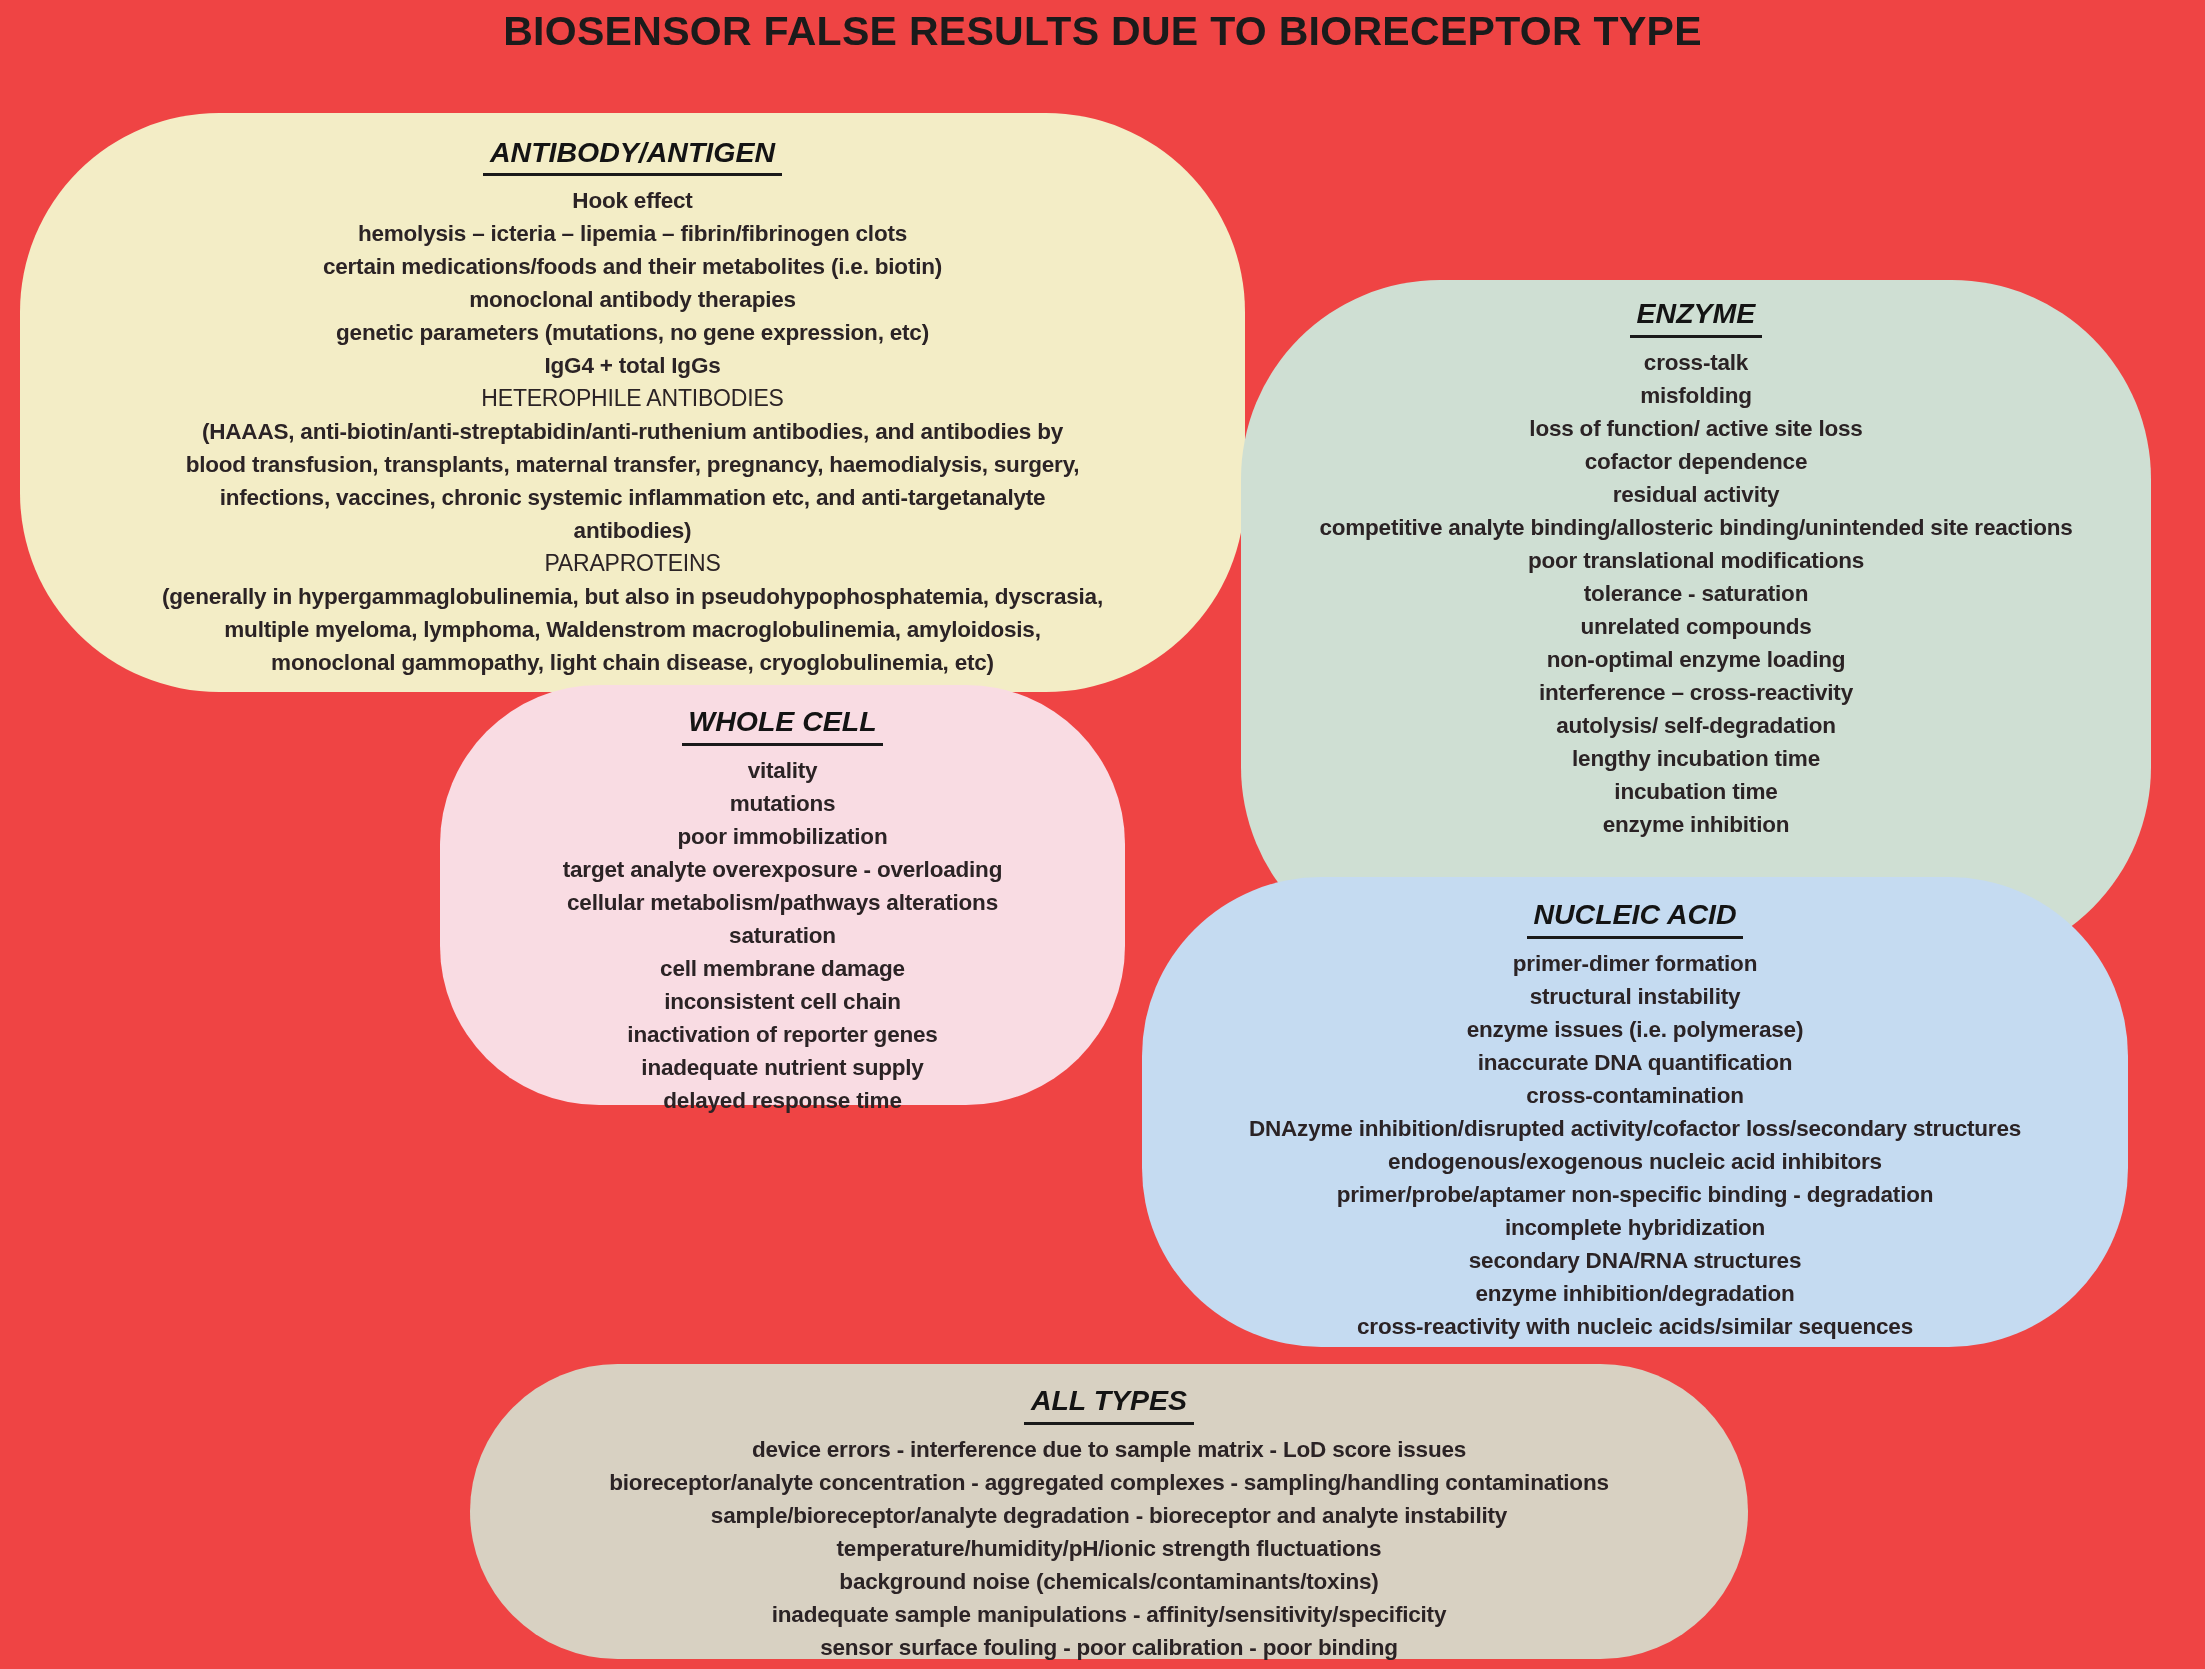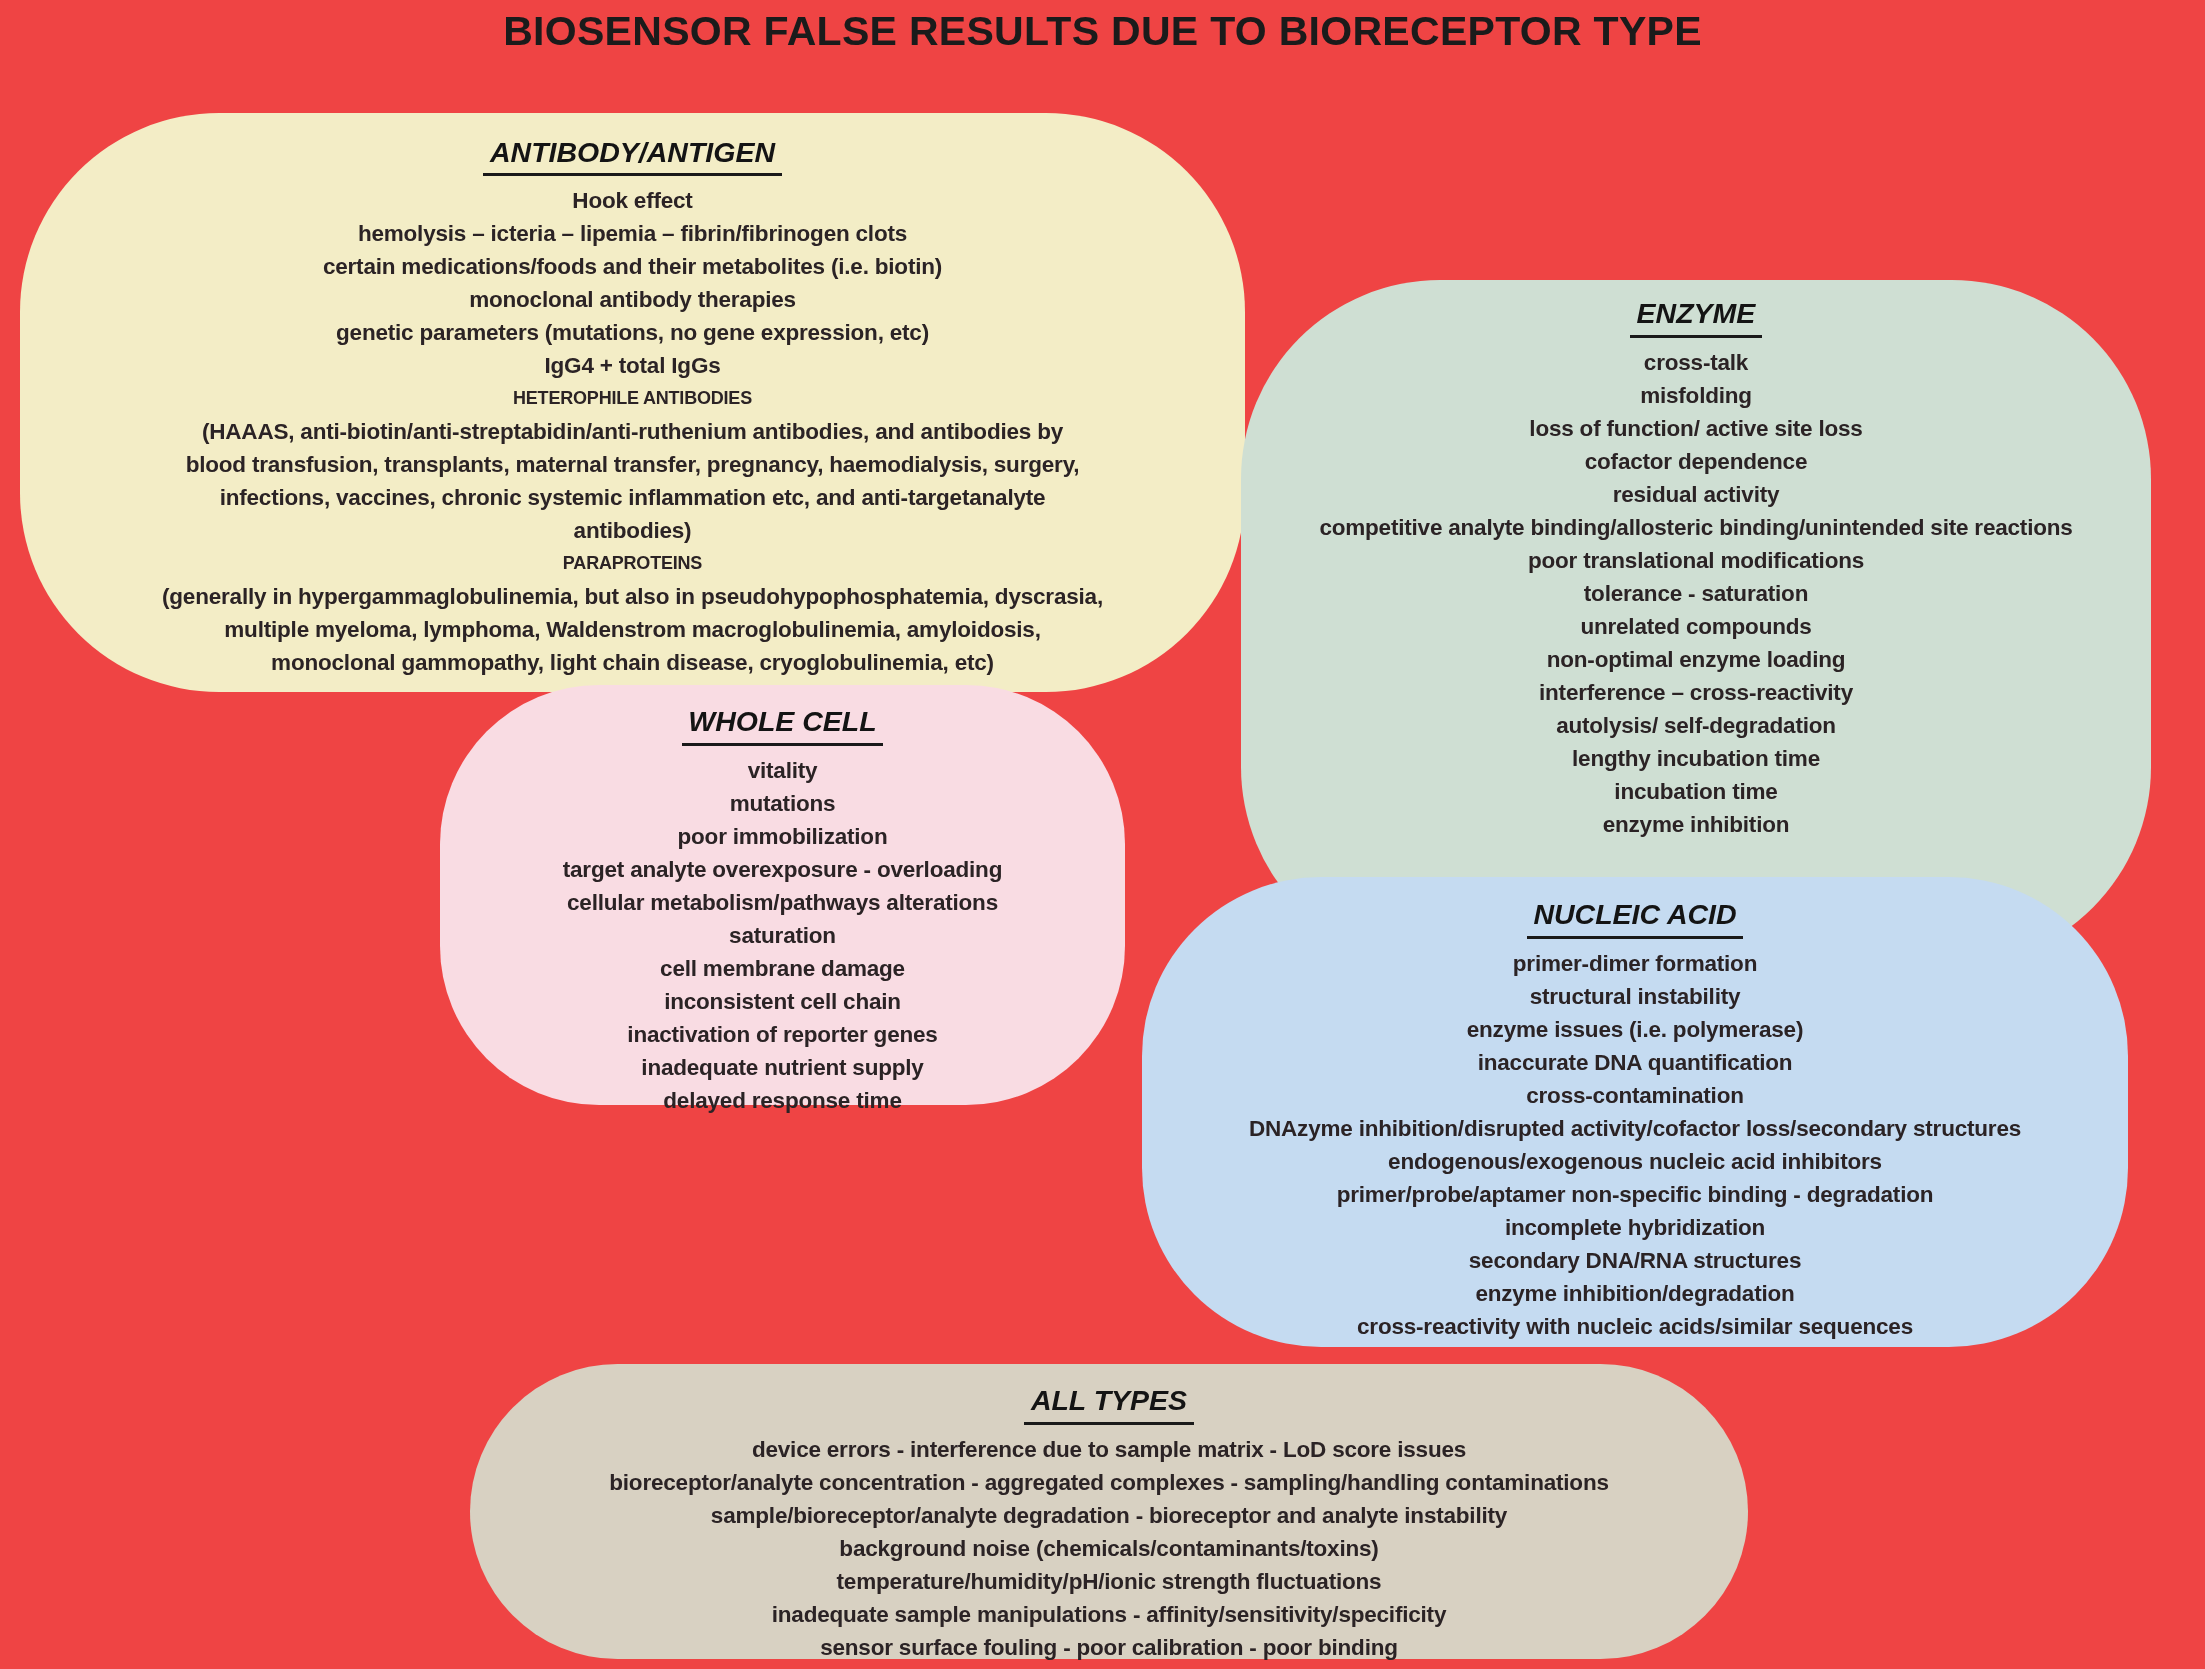--- a/index.html
+++ b/index.html
@@ -39,22 +39,22 @@
     padding:0 6.6px 4.6px 6.6px;
   }
   .line{
     font-size:22.5px;
     line-height:33px;
     font-weight:600;
     letter-spacing:-0.2px;
     padding:0 20px;
   }
   .line.sub{
-    font-weight:700;
-    font-size:18px;
+    font-weight:400;
+    font-size:23px;
   }
   #box-antibody {left:20px;   top:66px;  width:1225px; height:579px; border-radius:199px; padding-top:22.5px;}
   #box-enzyme   {left:1241px; top:280px;  width:910px; height:686px; border-radius:199px; padding-top:17px;}
   #box-wholecell{left:440px;  top:685px; width:685px; height:420px; border-radius:159px; padding-top:20px;}
   #box-nucleic  {left:1142px; top:877px; width:986px; height:470px; border-radius:179px; padding-top:21px;}
   #box-alltypes {left:470px;  top:1364px; width:1278px; height:295px; border-radius:149px; padding-top:20px;}
 </style>
 </head>
 <body>
 
@@ -148,21 +148,21 @@
   </div>
 
   <div class="box" id="box-alltypes" style="background: rgb(216, 209, 194);">
     <div class="box-header">
       <span class="hdr">ALL TYPES</span>
     </div>
     <div class="box-lines">
         <div class="line">device errors - interference due to sample matrix - LoD score issues</div>
         <div class="line">bioreceptor/analyte concentration - aggregated complexes - sampling/handling contaminations</div>
         <div class="line">sample/bioreceptor/analyte degradation - bioreceptor and analyte instability</div>
+        <div class="line">temperature/humidity/pH/ionic strength fluctuations</div>
         <div class="line">background noise (chemicals/contaminants/toxins)</div>
-        <div class="line">temperature/humidity/pH/ionic strength fluctuations</div>
         <div class="line">inadequate sample manipulations - affinity/sensitivity/specificity</div>
         <div class="line">sensor surface fouling - poor calibration - poor binding</div>
       </div>
   </div>
 
 </div>
 
 
 </body></html>

